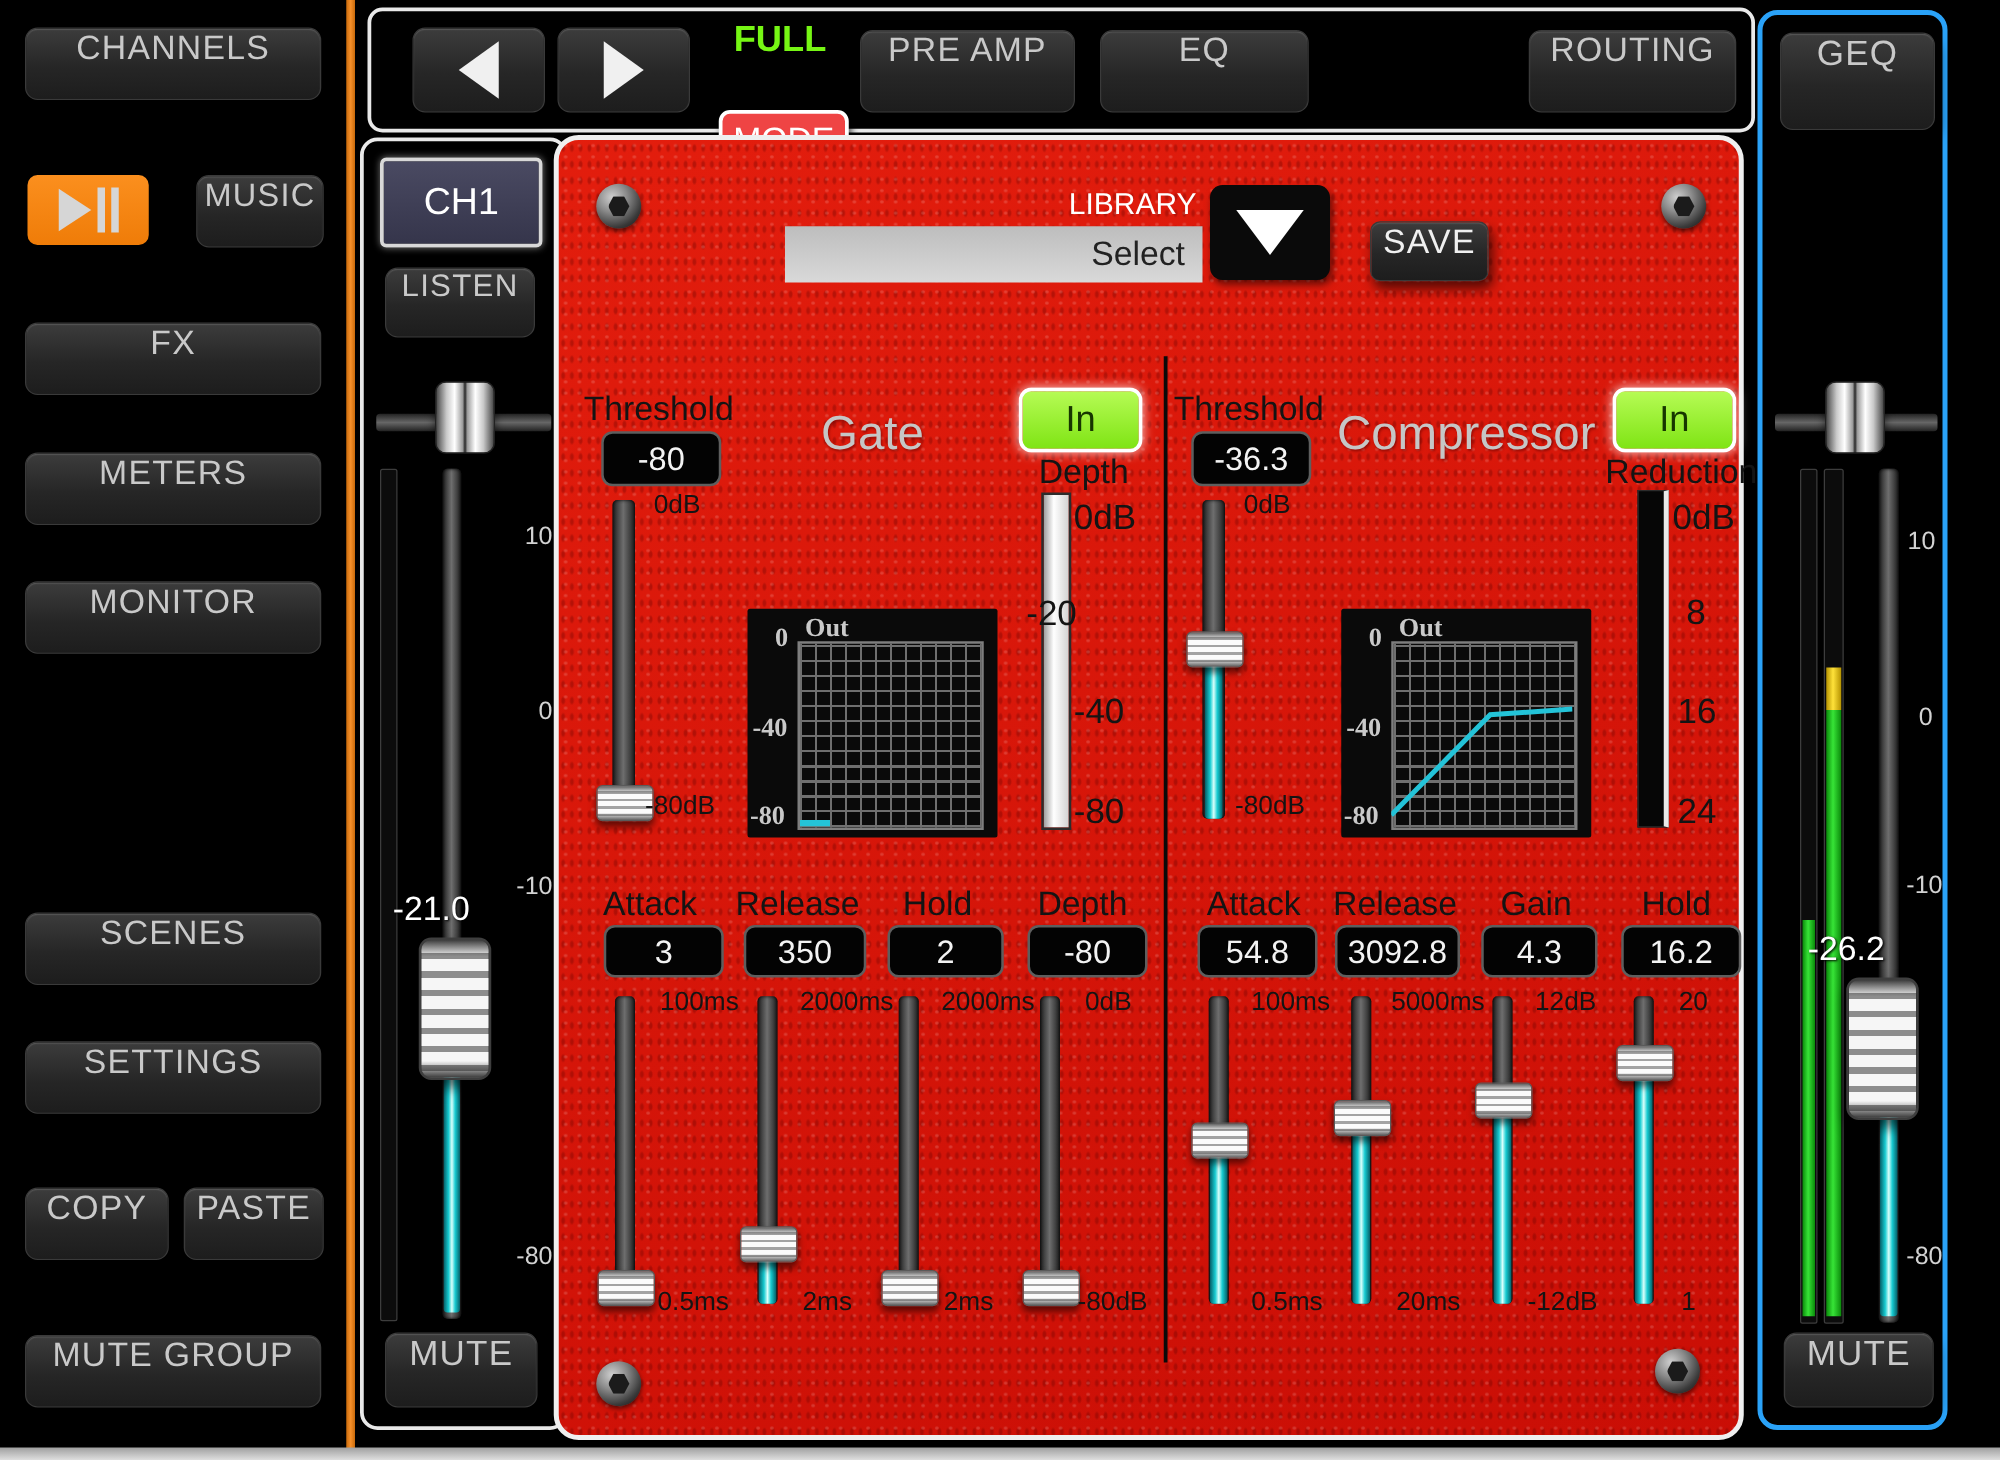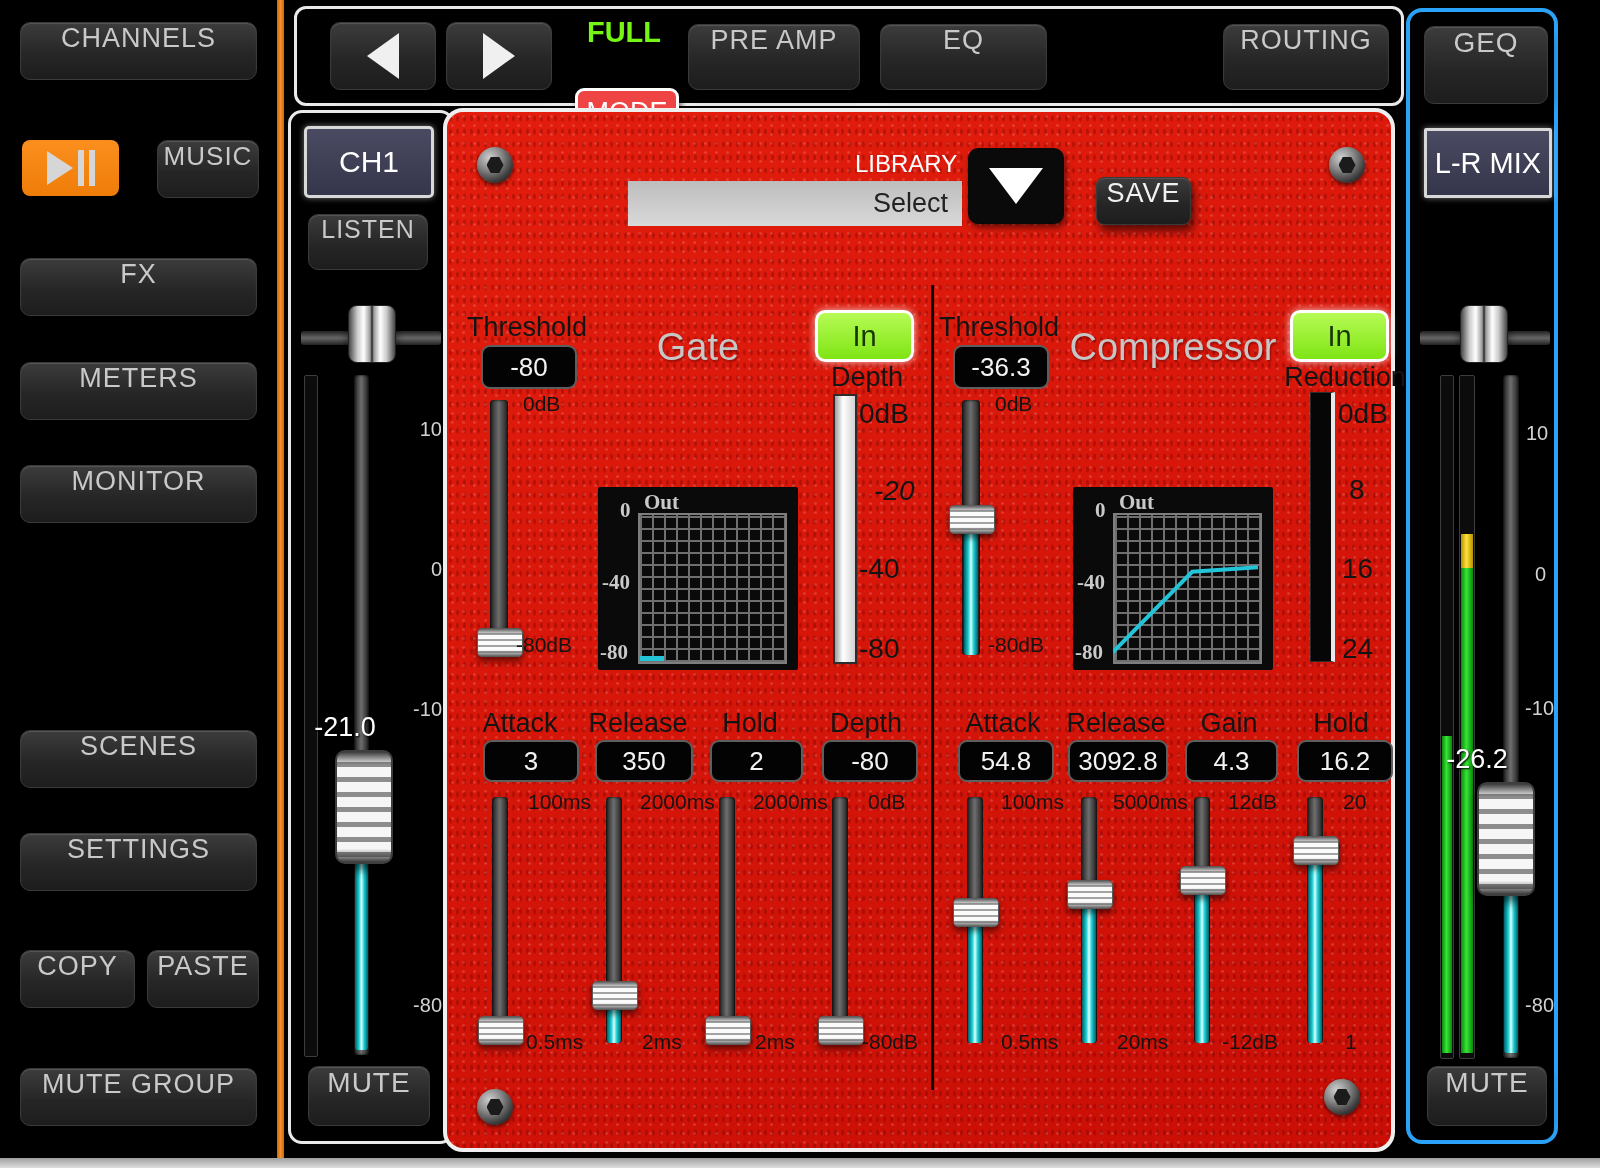--- a/index.html
+++ b/index.html
@@ -203,21 +203,21 @@
   <div class="rlabel abs" style="left:516px;top:633px;">-80dB</div>
 
   <div class="title abs" style="left:618px;top:326px;width:160px;">Gate</div>
   <div class="inbtn abs" style="left:815px;top:310px;width:93px;height:46px;">
     <span>In</span>
     </div>
   <div class="plabel abs" style="left:807px;top:362px;width:120px;">Depth</div>
 
   <div class="abs" style="left:833px;top:394px;width:20px;height:266px;background:linear-gradient(90deg,#9d9d9d,#ffffff 40%,#d2d2d2);border:2px solid #2c2c2c;"></div>
   <div class="tick abs" style="left:859px;top:398px;">0dB</div>
-  <div class="tick abs" style="left:874px;top:475px;font-style:italic;">-20</div>
+  <div class="tick abs" style="left:821px;top:475px;">-20</div>
   <div class="tick abs" style="left:859px;top:553px;">-40</div>
   <div class="tick abs" style="left:859px;top:633px;">-80</div>
 
   <div class="graph abs" style="left:598px;top:487px;width:200px;height:183px;"></div>
   <div class="grid abs" style="left:638px;top:513px;width:145px;height:147px;"></div>
   <div class="glabel abs" style="left:644px;top:490px;">Out</div>
   <div class="glabel abs" style="left:620px;top:498px;">0</div>
   <div class="glabel abs" style="left:602px;top:570px;">-40</div>
   <div class="glabel abs" style="left:600px;top:640px;">-80</div>
   <div class="abs" style="left:640px;top:656px;width:24px;height:5px;background:#23c3d8;"></div>
@@ -310,23 +310,20 @@
   <div class="rlabel abs" style="left:1343px;top:790px;">20</div>
   <div class="vtrack abs" style="left:1307px;top:797px;height:246px;"></div>
   <div class="teal abs" style="left:1308px;top:863px;width:14px;height:180px;"></div>
   <div class="knob-s abs" style="left:1293px;top:836px;"></div>
   <div class="rlabel abs" style="left:1345px;top:1030px;">1</div>
 
   <div class="abs" style="left:1406px;top:8px;width:152px;height:1136px;background:#000;border:4px solid #2aa2f8;border-radius:16px;box-sizing:border-box;"></div>
   <div class="sbtn abs" style="left:1424px;top:26px;width:122px;height:76px;font-size:28px;">
     <span>GEQ</span>
     </div>
-  <div class="navybtn abs" style="left:1424px;top:128px;width:122px;height:64px;border-radius:2px;font-size:29px;">
-    <span>L-R MIX</span>
-    </div>
 
   <div class="htrack abs" style="left:1420px;top:331px;width:130px;"></div>
   <div class="panknob abs" style="left:1460px;top:305px;"></div>
 
   <div class="meter abs" style="left:1440px;top:375px;width:12px;height:682px;">
     <div class="mgreen abs" style="left:1px;top:360px;width:10px;height:317px;"></div>
   </div>
   <div class="meter abs" style="left:1459px;top:375px;width:14px;height:682px;">
     <div class="myellow abs" style="left:1px;top:158px;width:12px;height:34px;"></div>
     <div class="mgreen abs" style="left:1px;top:192px;width:12px;height:485px;"></div>

